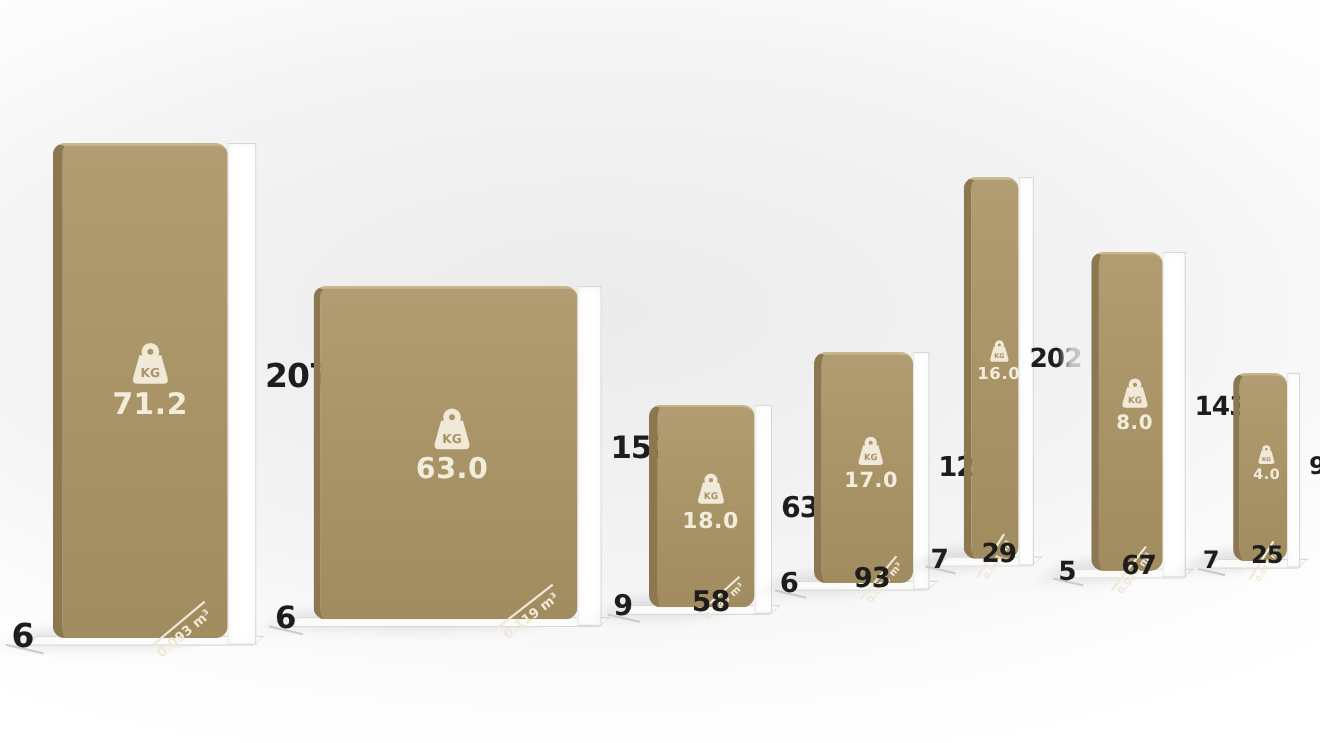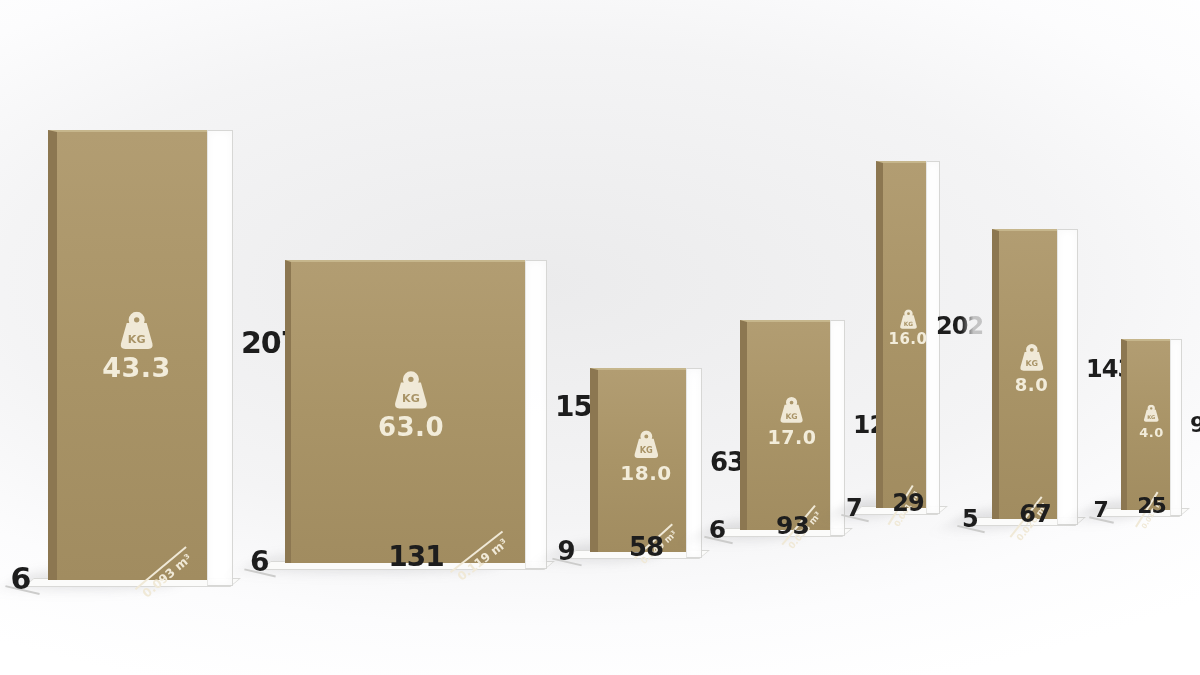--- a/index.html
+++ b/index.html
@@ -34,20 +34,21 @@
     border:1px solid #d7d7d5;border-left:1px solid #e6e6e4;
     box-sizing:border-box;
     box-shadow:inset 0 0 8px rgba(0,0,0,0.03);
   }
   .board{
     position:absolute;left:0;top:0;width:var(--bw);height:var(--bh);
     background:linear-gradient(180deg,#b29d72 0%,#a99467 50%,#a18c60 100%);
     border-left:var(--edge) solid #8c7751;
     border-top:2px solid #c6b68c;
     box-sizing:border-box;
+    border-radius:11px;
   }
   .badge{
     position:absolute;left:calc(50% + var(--edge)/2);top:48%;
     transform:translate(-50%,-50%);text-align:center;
   }
   .wicon{width:var(--iw);height:auto;display:block;margin:0 auto 3px;}
   .wval{
     color:#f2ecda;font-size:var(--wfs);font-weight:bold;
     letter-spacing:0.5px;line-height:1.05;white-space:nowrap;
   }
@@ -89,21 +90,21 @@
     <div class="base"></div>
     <div class="base-tip"></div>
     <div class="ghost"></div>
     <div class="board">
       <div class="badge">
         <svg class="wicon" viewBox="0 0 60 52">
           <circle cx="30" cy="11" r="7" fill="none" stroke="#f0e9d7" stroke-width="7"></circle>
           <path d="M17 15 L43 15 L50.5 42 Q52 49 45 49 L15 49 Q8 49 9.5 42 Z" fill="#f0e9d7"></path>
           <text x="30" y="41" text-anchor="middle" font-size="14.5" font-weight="bold" fill="#a99467" font-family="DejaVu Sans, sans-serif">KG</text>
         </svg>
-        <div class="wval">43.3</div>
+        <div class="wval">71.2</div>
       </div>
       <div class="vol">0.093 m³</div>
     </div>
     <div class="lab lab-height">207</div>
     <div class="lab lab-depth">6</div>
   </div>
     <div class="panel p2">
     <div class="floor-shadow"></div>
     <div class="base"></div>
     <div class="base-tip"></div>
@@ -113,21 +114,20 @@
         <svg class="wicon" viewBox="0 0 60 52">
           <circle cx="30" cy="11" r="7" fill="none" stroke="#f0e9d7" stroke-width="7"></circle>
           <path d="M17 15 L43 15 L50.5 42 Q52 49 45 49 L15 49 Q8 49 9.5 42 Z" fill="#f0e9d7"></path>
           <text x="30" y="41" text-anchor="middle" font-size="14.5" font-weight="bold" fill="#a99467" font-family="DejaVu Sans, sans-serif">KG</text>
         </svg>
         <div class="wval">63.0</div>
       </div>
       <div class="vol">0.119 m³</div>
     </div>
     <div class="lab lab-height">152</div>
-    <div class="lab lab-width">131</div>
     <div class="lab lab-depth">6</div>
   </div>
     <div class="panel p3">
     <div class="floor-shadow"></div>
     <div class="base"></div>
     <div class="base-tip"></div>
     <div class="ghost"></div>
     <div class="board">
       <div class="badge">
         <svg class="wicon" viewBox="0 0 60 52">

